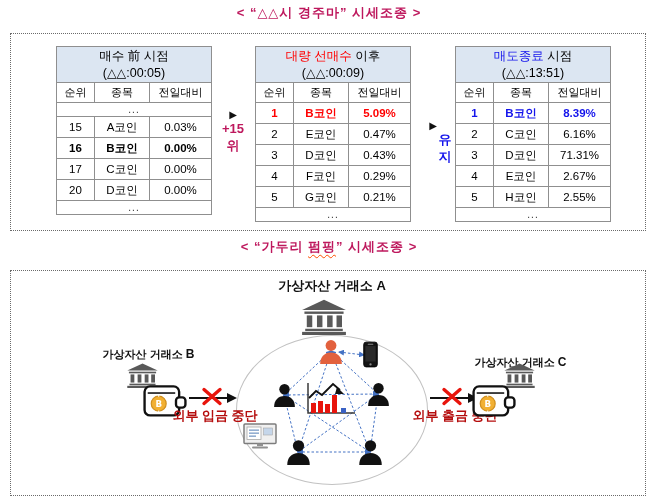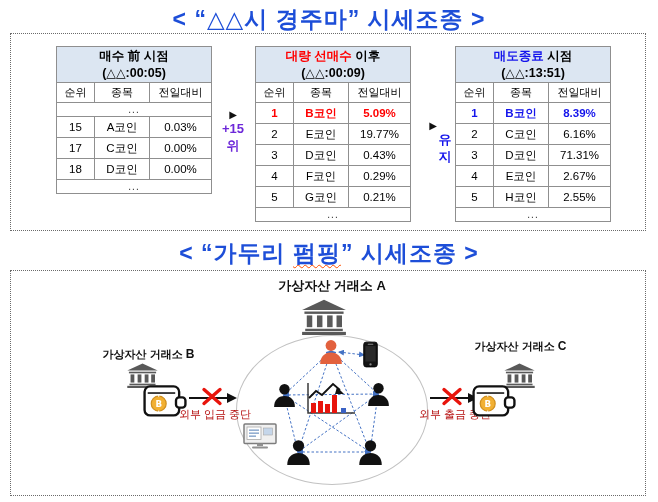--- a/index.html
+++ b/index.html
@@ -1,70 +1,70 @@
 <!DOCTYPE html>
 <html><head>
 <meta charset="utf-8">
 <style>
   * { margin:0; padding:0; box-sizing:border-box; }
   body { background:#fff; font-family:"Liberation Sans","DejaVu Sans",sans-serif; }
   #stage { position:relative; width:658px; height:502px; background:#fff; overflow:hidden; }
 
   .sec-title { position:absolute; left:0; width:658px; text-align:center;
-               font-size:23px; font-weight:bold; color:#1d4ed8; letter-spacing:1px; }
+               font-size:13px; font-weight:bold; color:#be185d; letter-spacing:1px; }
   #title1 { top:4px; }
   #title2 { top:238px; }
   .wavy { text-decoration-line:underline; text-decoration-style:wavy;
           text-decoration-color:#ff4d00; text-decoration-thickness:1px; text-underline-offset:3px;font-family:Liberation Serif, serif; }
 
   .dotted-box { position:absolute; left:10px; width:636px; border:1px dotted #6a6a6a; background:#fff; }
   #box1 { top:33px; height:198px; }
   #box2 { top:270px; height:226px; }
 
   
   .coin-table { position:absolute; top:12px; width:155px; border-collapse:collapse;
                 table-layout:fixed; background:#fff; }
   .coin-table, .coin-table td { border:1px solid #8f8f8f; }
   .coin-table td { text-align:center; vertical-align:middle; color:#000; }
   .coin-table col.c1 { width:38px; } .coin-table col.c2 { width:55px; } .coin-table col.c3 { width:62px; }
-  td.ttl { background:#dce6f2; height:36px; font-size:12.5px; font-weight:bold; line-height:1.3; }
+  td.ttl { background:#dce6f2; height:36px; font-size:12.5px; font-weight:normal; line-height:1.3; }
   tr.cols td { height:20px; font-size:11px; }
   tr.data td { height:21px; font-size:11.5px; }
   tr.dots td { height:14px; font-size:10px; color:#333; letter-spacing:1px; }
   #tbl1 { left:45px; } #tbl2 { left:244px; } #tbl3 { left:444px;border-radius:20px; }
   #tbl2 .em { color:#ff0000; }
   #tbl3 .em { color:#1414ec; }
   tr.row-bold td { font-weight:bold; }
   tr.row-red td { font-weight:bold; color:#ff0000; }
   tr.row-blue td { font-weight:bold; color:#1414ec; }
 
   .trans { position:absolute; width:46px; text-align:center; line-height:1.3; }
   #trans1 { left:199px; top:74px; }
   #trans2 { left:399px; top:85px; }
   .trans .tri { display:block; font-size:10px; color:#111; }
   .trans .lbl { display:block; font-size:13px; font-weight:bold; }
-  #trans1 .lbl { color:#6d28d9; }
+  #trans1 .lbl { color:#be185d; }
   #trans2 .lbl { color:#1414ec;margin-left:24px; }
 
   
   .abs { position:absolute; }
   .ex-label { position:absolute; text-align:center; font-weight:bold; color:#111; }
   #exA { left:218px; top:6px; width:206px; font-size:13px; }
   #exB { left:60px;  top:76px; width:155px; font-size:11px; }
-  #exC { left:432px; top:68px; width:155px; font-size:11px;text-align:center; }
+  #exC { left:432px; top:84px; width:155px; font-size:11px;text-align:center; }
   .xletter { font-size:12px; }
 
   #circle { position:absolute; left:225px; top:64px; width:192px; height:150px;
             border:1.5px solid #c2c2c2; border-radius:50%; background:#fff; }
   #netsvg { position:absolute; left:225px; top:64px; width:192px; height:150px; }
   #circleCaption { position:absolute; left:225px; top:200px; width:192px; text-align:left;
                    font-size:11.5px; font-weight:bold; color:#111;margin-top:40px; }
 
-  .block-label { position:absolute; width:92px; text-align:center; font-size:11px;
-                 font-weight:normal; color:#b50d0d; }
+  .block-label { position:absolute; width:92px; text-align:center; font-size:13px;
+                 font-weight:bold; color:#b50d0d; }
   #depositLbl { left:158px; top:136px; }
   #withdrawLbl { left:398px; top:136px; }
 </style>
 </head>
 <body>
 
 <div id="stage">
 
   <div id="title1" class="sec-title">&lt;  “△△시 경주마”  시세조종 &gt;</div>
 
@@ -89,27 +89,32 @@
         <td>전일대비</td>
       </tr>
       <tr class="dots">
             <td colspan="3">...</td>
           </tr>
       <tr class="data">
         <td>15</td>
         <td>A코인</td>
         <td>0.03%</td>
       </tr>
+      <tr class="data row-bold">
+        <td>16</td>
+        <td>B코인</td>
+        <td>0.00%</td>
+      </tr>
       <tr class="data">
         <td>17</td>
         <td>C코인</td>
         <td>0.00%</td>
       </tr>
       <tr class="data">
-        <td>18</td>
+        <td>20</td>
         <td>D코인</td>
         <td>0.00%</td>
       </tr>
       <tr class="dots">
             <td colspan="3">...</td>
           </tr>
     </tbody>
       </table>
 
     <div id="trans1" class="trans">
@@ -137,21 +142,21 @@
         <td>전일대비</td>
       </tr>
       <tr class="data row-red">
         <td>1</td>
         <td>B코인</td>
         <td>5.09%</td>
       </tr>
       <tr class="data">
         <td>2</td>
         <td>E코인</td>
-        <td>19.77%</td>
+        <td>0.47%</td>
       </tr>
       <tr class="data">
         <td>3</td>
         <td>D코인</td>
         <td>0.43%</td>
       </tr>
       <tr class="data">
         <td>4</td>
         <td>F코인</td>
         <td>0.29%</td>

